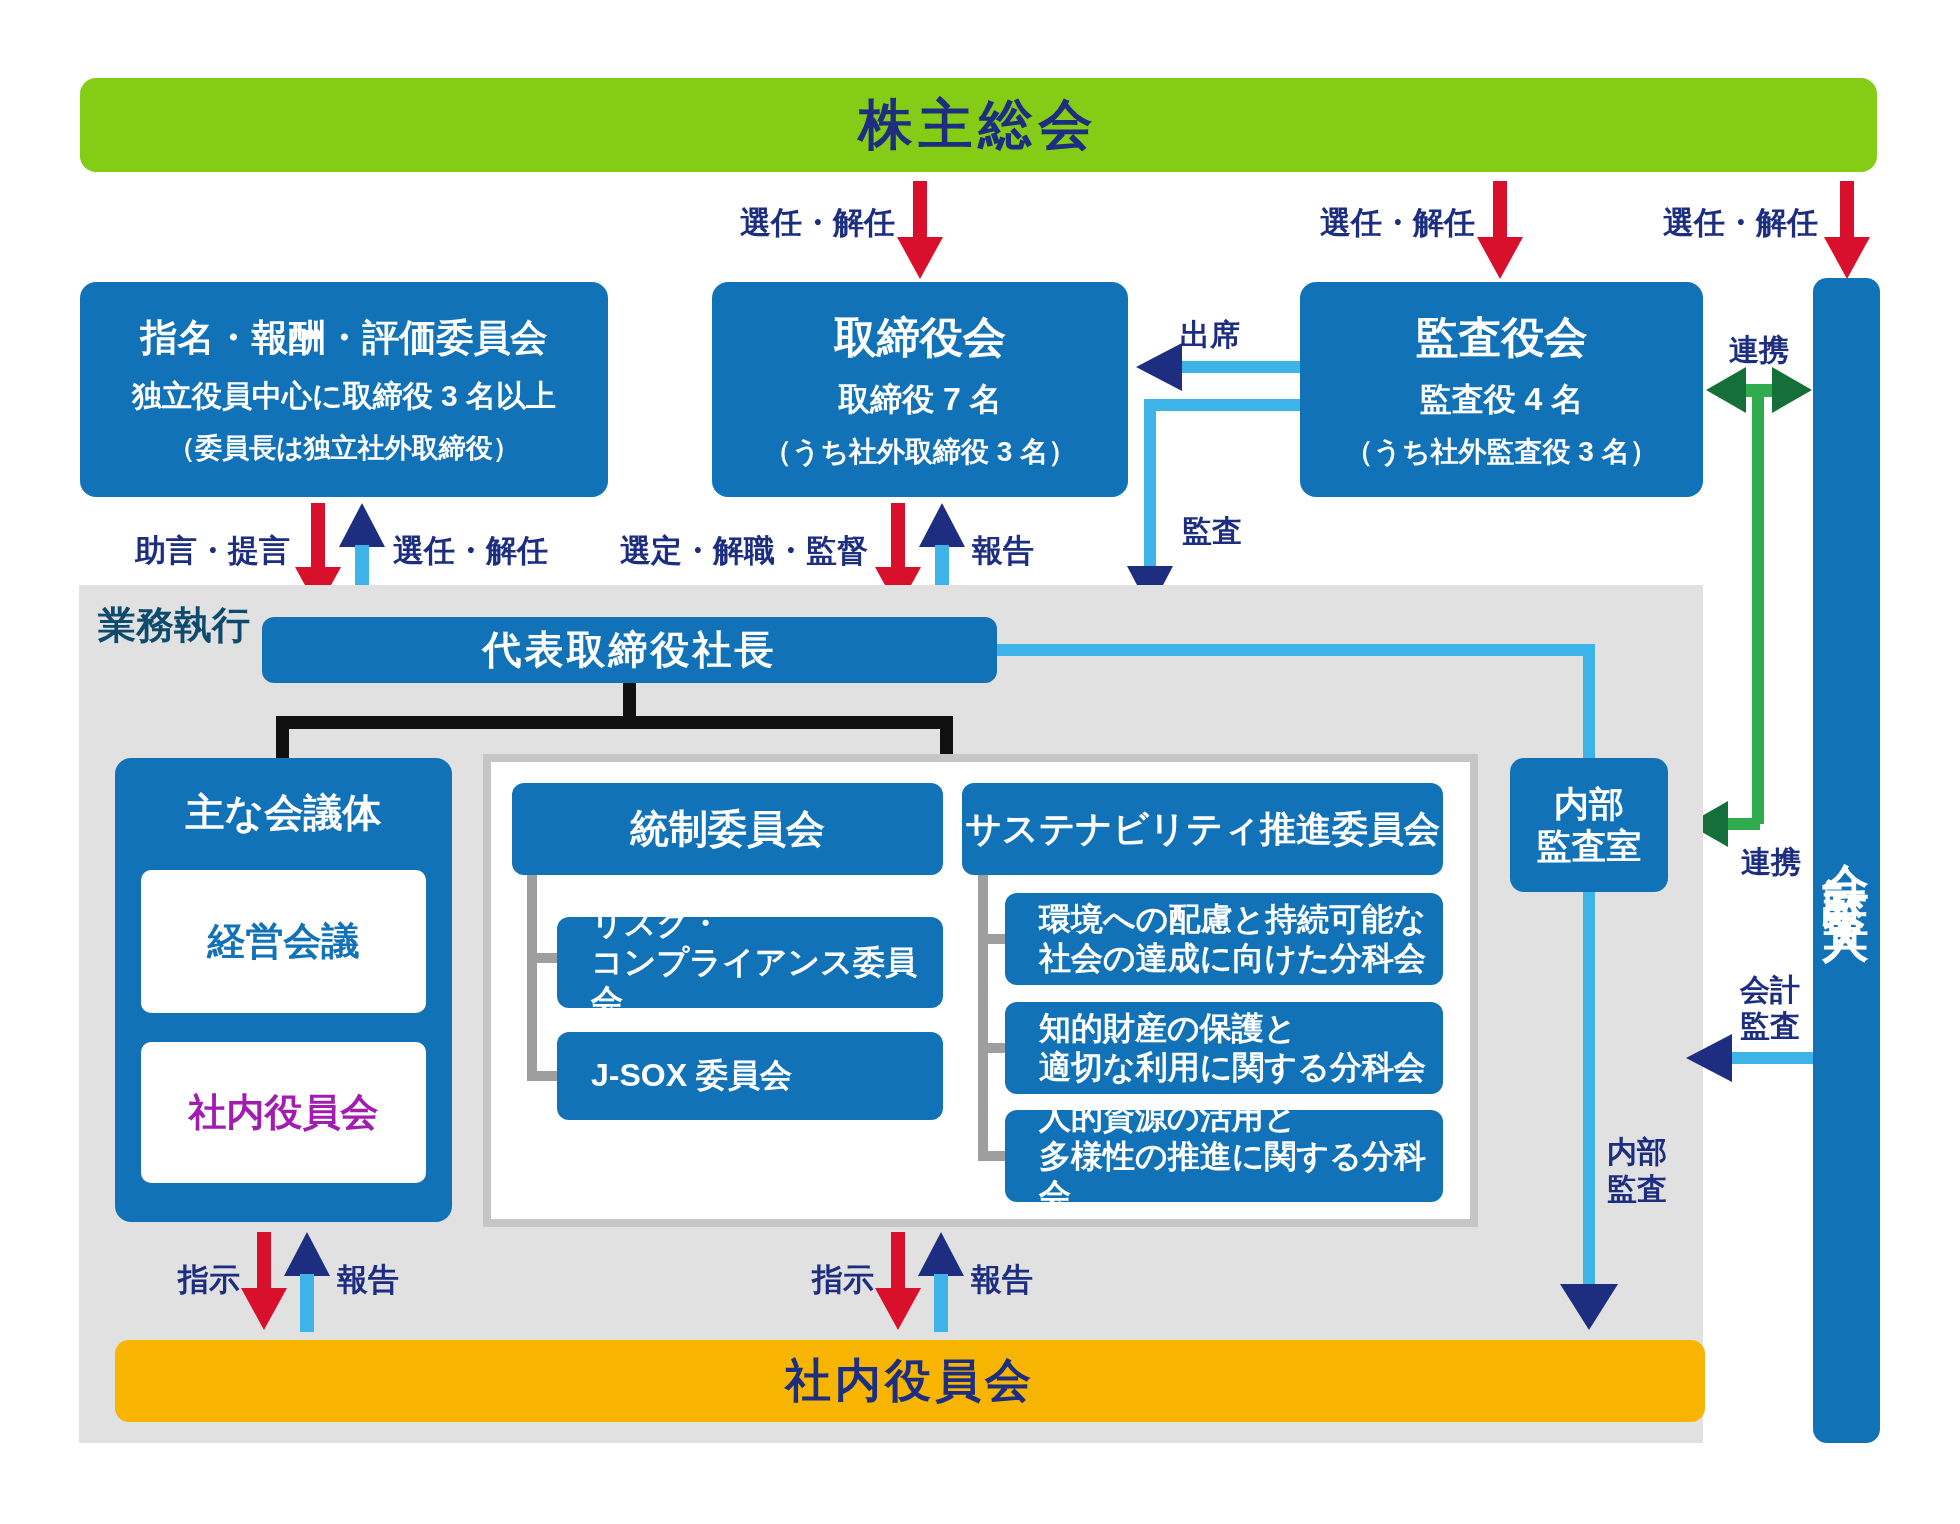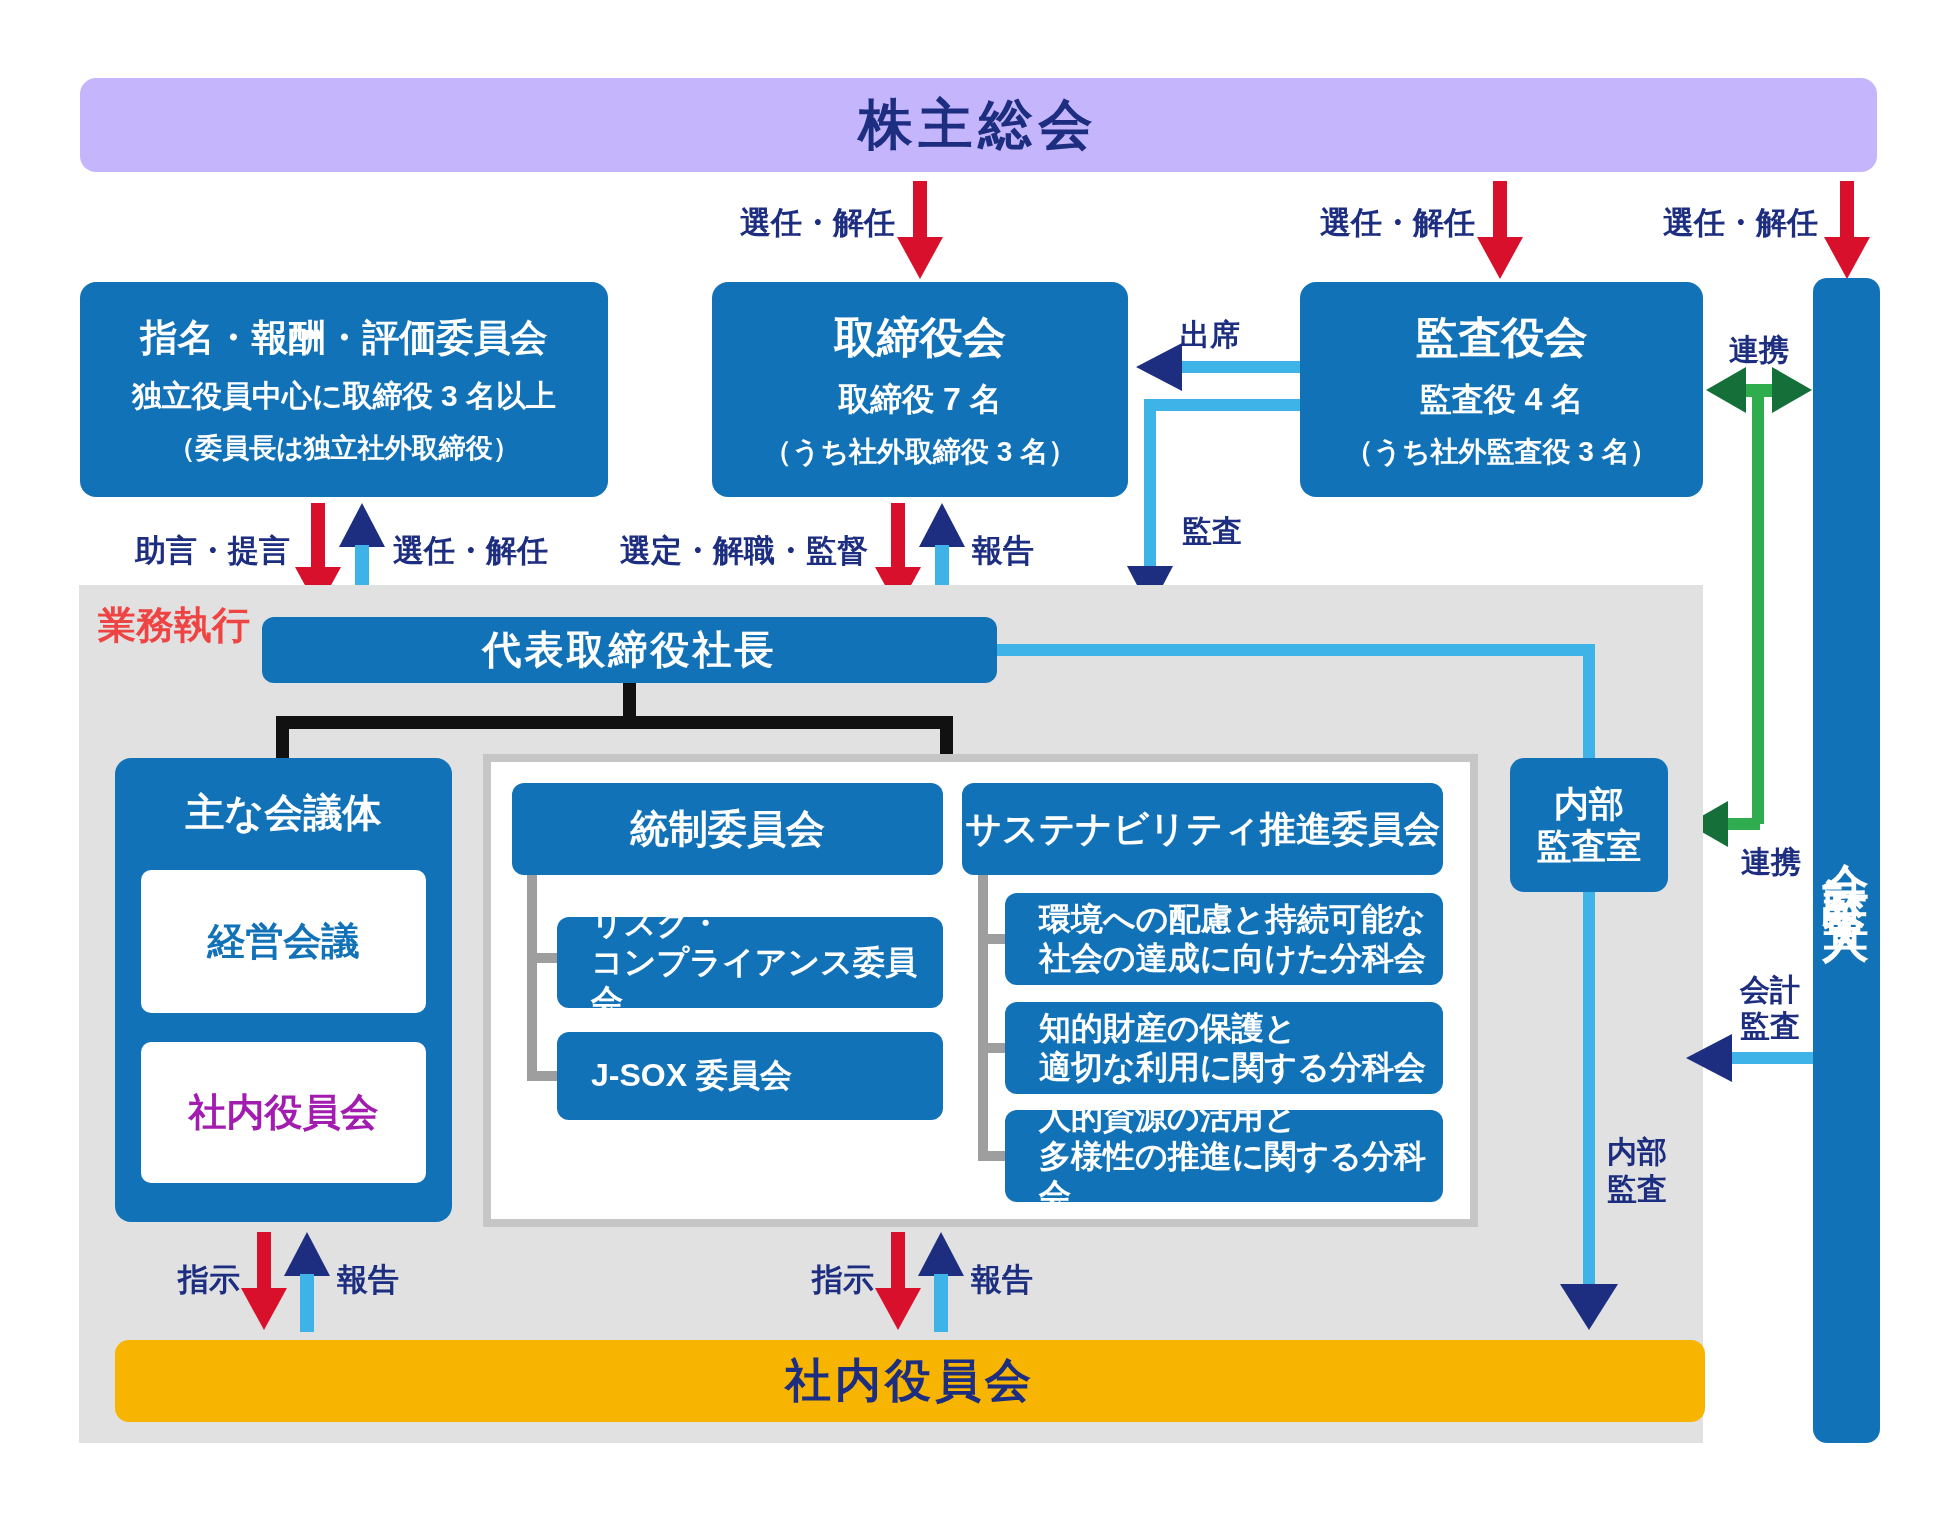--- a/index.html
+++ b/index.html
@@ -27,21 +27,21 @@
   .head-up-navy{border-left:23px solid transparent;border-right:23px solid transparent;border-bottom:44px solid #1d2e80;}
   .head-left-navy{border-top:24px solid transparent;border-bottom:24px solid transparent;border-right:46px solid #1d2e80;}
   .head-left-green{border-top:23px solid transparent;border-bottom:23px solid transparent;border-right:40px solid #156f39;}
   .head-right-green{border-top:23px solid transparent;border-bottom:23px solid transparent;border-left:40px solid #156f39;}
 </style>
 </head>
 <body>
 
 <div class="stage">
 
-  <div class="box r16 center" style="left:80px;top:78px;width:1797px;height:94px;background:#c4b5fd;">
+  <div class="box r16 center" style="left:80px;top:78px;width:1797px;height:94px;background:#84cc16;">
     <div class="navy" style="font-size:54px;letter-spacing:6px;">株主総会</div>
   </div>
 
   <div class="stem red-bg" style="left:913px;top:181px;width:14px;height:58px;"></div>
   <div class="head head-down-red" style="left:897px;top:237px;"></div>
   <div class="lbl right" style="left:725px;top:206px;width:170px;">選任・解任</div>
 
   <div class="stem red-bg" style="left:1493px;top:181px;width:14px;height:58px;"></div>
   <div class="head head-down-red" style="left:1477px;top:237px;"></div>
   <div class="lbl right" style="left:1305px;top:206px;width:170px;">選任・解任</div>
@@ -100,21 +100,21 @@
 
   <div class="stem red-bg" style="left:891px;top:503px;width:14px;height:66px;"></div>
   <div class="head head-down-red" style="left:875px;top:567px;"></div>
   <div class="head head-up-navy" style="left:919px;top:503px;"></div>
   <div class="stem lblue-bg" style="left:935px;top:545px;width:14px;height:64px;"></div>
   <div class="lbl right" style="left:590px;top:534px;width:278px;">選定・解職・監督</div>
   <div class="lbl" style="left:972px;top:534px;width:110px;">報告</div>
 
   <div class="abs" style="left:79px;top:585px;width:1624px;height:858px;background:#e1e1e1;"></div>
 
-  <div class="abs" style="left:98px;top:600px;font-size:38px;color:#ef4444;">業務執行</div>
+  <div class="abs" style="left:98px;top:600px;font-size:38px;color:#0c4a6e;">業務執行</div>
 
   <div class="box r12 center" style="left:262px;top:617px;width:735px;height:66px;">
     <div style="font-size:39px;letter-spacing:3px;">代表取締役社長</div>
   </div>
 
   <div class="stem lblue-bg" style="left:997px;top:644px;width:598px;height:12px;"></div>
   <div class="stem lblue-bg" style="left:1583px;top:644px;width:12px;height:114px;"></div>
   <div class="stem lblue-bg" style="left:1583px;top:892px;width:12px;height:394px;"></div>
   <div class="head head-down-navy-big" style="left:1560px;top:1284px;"></div>
   <div class="lbl" style="left:1607px;top:1133px;line-height:37px;font-size:30px;">

